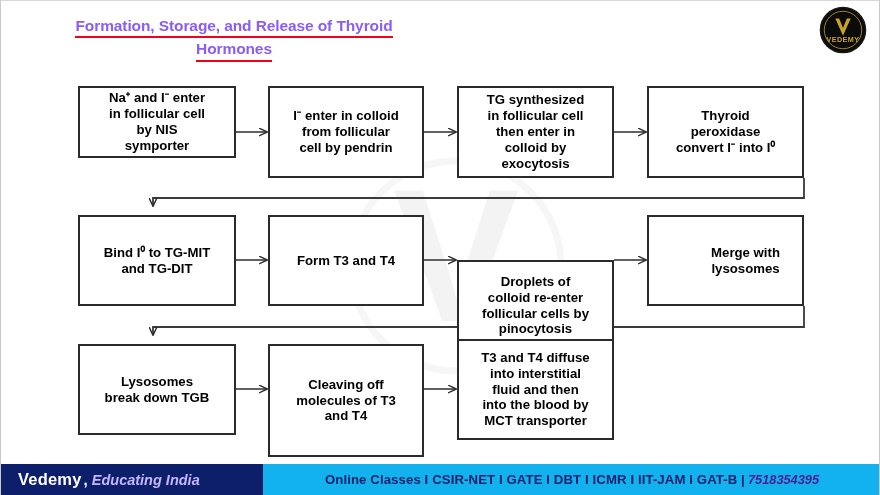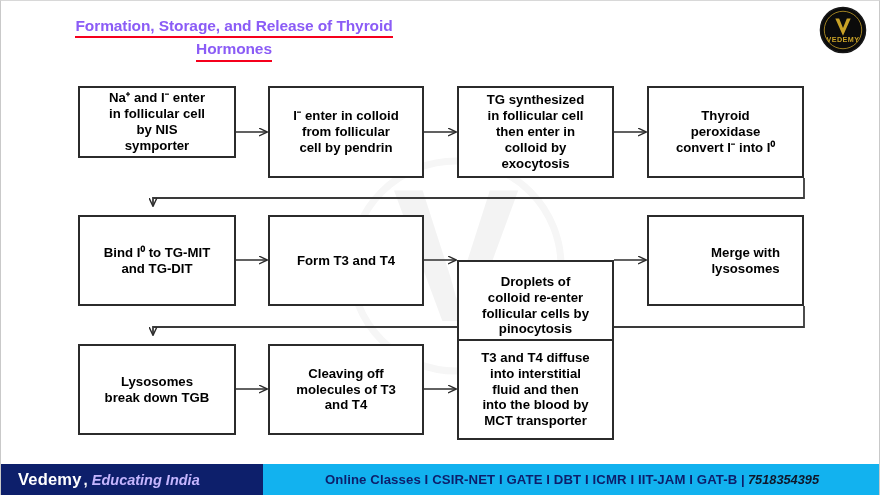--- a/index.html
+++ b/index.html
@@ -146,21 +146,21 @@
     box-sizing: border-box;
   }
   .courses {
     color: #0d1f6b;
     font-size: 13.2px;
     font-weight: bold;
     letter-spacing: 0.1px;
     white-space: nowrap;
   }
   .phone {
-    color: #0f172a;
+    color: #4c1d95;
     font-size: 12.8px;
     font-style: italic;
     font-weight: bold;
     margin-left: 3px;
   }
 </style>
 </head>
 <body>
 
 <div id="slide">
@@ -256,21 +256,21 @@
     </div>
     <div class="node" style="left:646px; top:214px; width:157px; height:91px;padding-left:44px;">
       <span class="txt">Merge with
 lysosomes</span>
     </div>
 
     <div class="node" style="left:77px;  top:343px; width:158px; height:91px;">
       <span class="txt">Lysosomes
 break down TGB</span>
     </div>
-    <div class="node" style="left:267px; top:343px; width:156px; height:91px;">
+    <div class="node" style="left:267px; top:343px; width:156px; height:113px;">
       <span class="txt">Cleaving off
 molecules of T3
 and T4</span>
     </div>
     <div class="node" style="left:456px; top:338px; width:157px; height:101px;">
       <span class="txt">T3 and T4 diffuse
 into interstitial
 fluid and then
 into the blood by
 MCT transporter</span>

